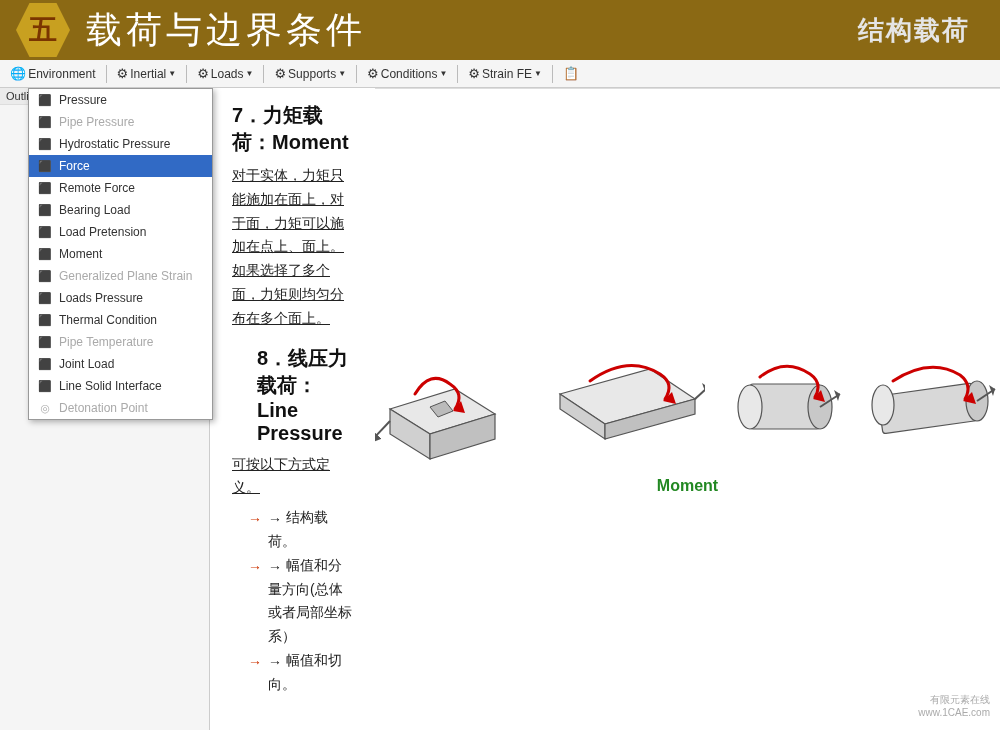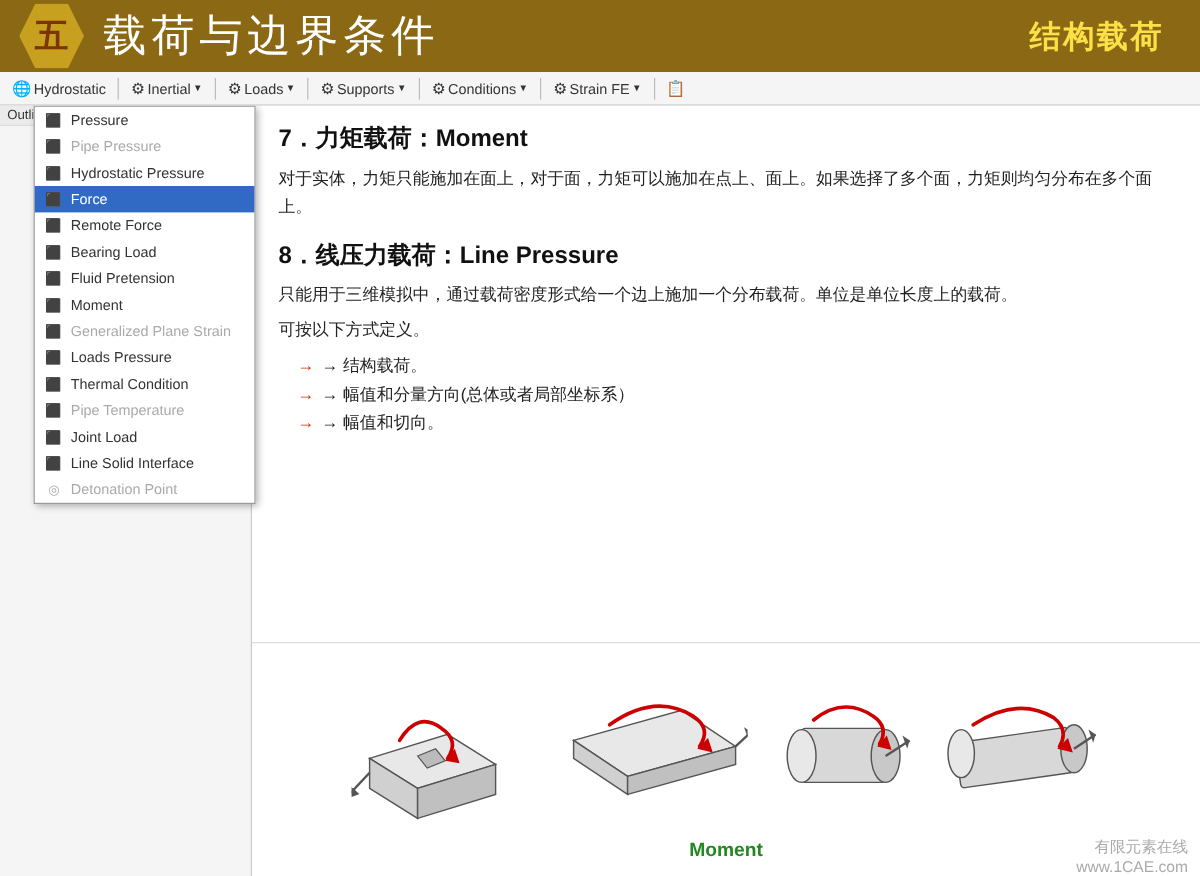--- a/index.html
+++ b/index.html
@@ -37,21 +37,21 @@
     .header-title {
       font-size: 36px;
       font-weight: normal;
       color: #fff;
       letter-spacing: 4px;
     }
     .header-subtitle {
       position: absolute;
       right: 30px;
       font-size: 26px;
-      color: #fde047;
+      color: #e5e5e5;
       font-weight: bold;
       letter-spacing: 2px;
     }
 
     
     .toolbar {
       background: #f5f5f5;
       border-bottom: 1px solid #ccc;
       height: 28px;
       display: flex;
@@ -114,29 +114,31 @@
       font-weight: bold;
       color: #111;
       margin-bottom: 8px;
     }
 
     .content-text {
       font-size: 14px;
       line-height: 1.7;
       color: #222;
       margin-bottom: 6px;
+      text-decoration: underline;
     }
     .content-text.indented { padding-left: 28px; }
 
     .sub-heading {
       font-size: 20px;
       font-weight: bold;
       color: #111;
       margin-top: 14px;
       margin-bottom: 8px;
+      margin-left: 25px;
     }
 
     .bullet-item {
       display: flex;
       align-items: flex-start;
       gap: 6px;
       font-size: 14px;
       line-height: 1.7;
       color: #222;
       padding-left: 16px;
@@ -159,23 +161,23 @@
       text-align: center;
       font-size: 16px;
       font-weight: bold;
       color: #228822;
       margin-top: 8px;
     }
 
     
     .watermark {
       position: absolute;
-      bottom: 0;
+      bottom: 12px;
       right: 10px;
-      font-size: 13px;
+      font-size: 10px;
       color: #aaa;
       text-align: right;
     }
 
     .full-page {
       width: 1000px;
       height: 730px;
       display: flex;
       flex-direction: column;
       overflow: hidden;
@@ -199,21 +201,21 @@
       font-size: 11px;
       color: #333;
       padding: 2px 6px;
       border-bottom: 1px solid #ddd;
       background: #ebebeb;
     }
 
     .right-panel {
       flex: 1;
       display: flex;
-      flex-direction: column;
+      flex-direction: row;
       overflow: hidden;
       justify-content: space-between;
     }
 
     .content-area {
       flex: 1;
       padding: 14px 22px 8px 22px;
       background: #fff;
       overflow-y: auto;
     }
@@ -239,21 +241,21 @@
     <div class="header-badge">
       <span>五</span>
     </div>
     <div class="header-title">载荷与边界条件</div>
     <div class="header-subtitle">结构载荷</div>
   </div>
 
   <div class="toolbar">
     <div class="toolbar-item">
       <span class="toolbar-icon">🌐</span>
-      <span>Hydrostatic</span>
+      <span>Environment</span>
     </div>
     <div class="toolbar-separator"></div>
     <div class="toolbar-item">
       <span class="toolbar-icon">⚙</span>
       <span>Inertial</span>
       <span class="dropdown-arrow">▼</span>
     </div>
     <div class="toolbar-separator"></div>
     <div class="toolbar-item">
       <span class="toolbar-icon">⚙</span>
@@ -316,21 +318,21 @@
           <span>Remote Force</span>
         </div>
 
         <div class="menu-item">
           <span class="menu-icon" style="color:#2060b0;">⬛</span>
           <span>Bearing Load</span>
         </div>
 
         <div class="menu-item">
           <span class="menu-icon" style="color:#c8601a;">⬛</span>
-          <span>Fluid Pretension</span>
+          <span>Load Pretension</span>
         </div>
 
         <div class="menu-item">
           <span class="menu-icon" style="color:#c8601a;">⬛</span>
           <span>Moment</span>
         </div>
 
         <div class="menu-item disabled">
           <span class="menu-icon" style="color:#aaa;">⬛</span>
           <span>Generalized Plane Strain</span>
@@ -373,21 +375,20 @@
 
       <div class="content-area">
 
         <div class="section-heading">7．力矩载荷：Moment</div>
 
         <div class="content-text">对于实体，力矩只能施加在面上，对于面，力矩可以施加在点上、面上。如果选择了多个面，力矩则均匀分布在多个面上。</div>
 
 
         <div class="sub-heading">8．线压力载荷：Line  Pressure</div>
 
-        <div class="content-text">只能用于三维模拟中，通过载荷密度形式给一个边上施加一个分布载荷。单位是单位长度上的载荷。</div>
 
         <div class="content-text">可按以下方式定义。</div>
 
         <div class="bullet-item">
           <span class="arrow-bullet">→</span>
           <span>→  结构载荷。</span>
         </div>
         <div class="bullet-item">
           <span class="arrow-bullet">→</span>
           <span>→  幅值和分量方向(总体或者局部坐标系）</span>

